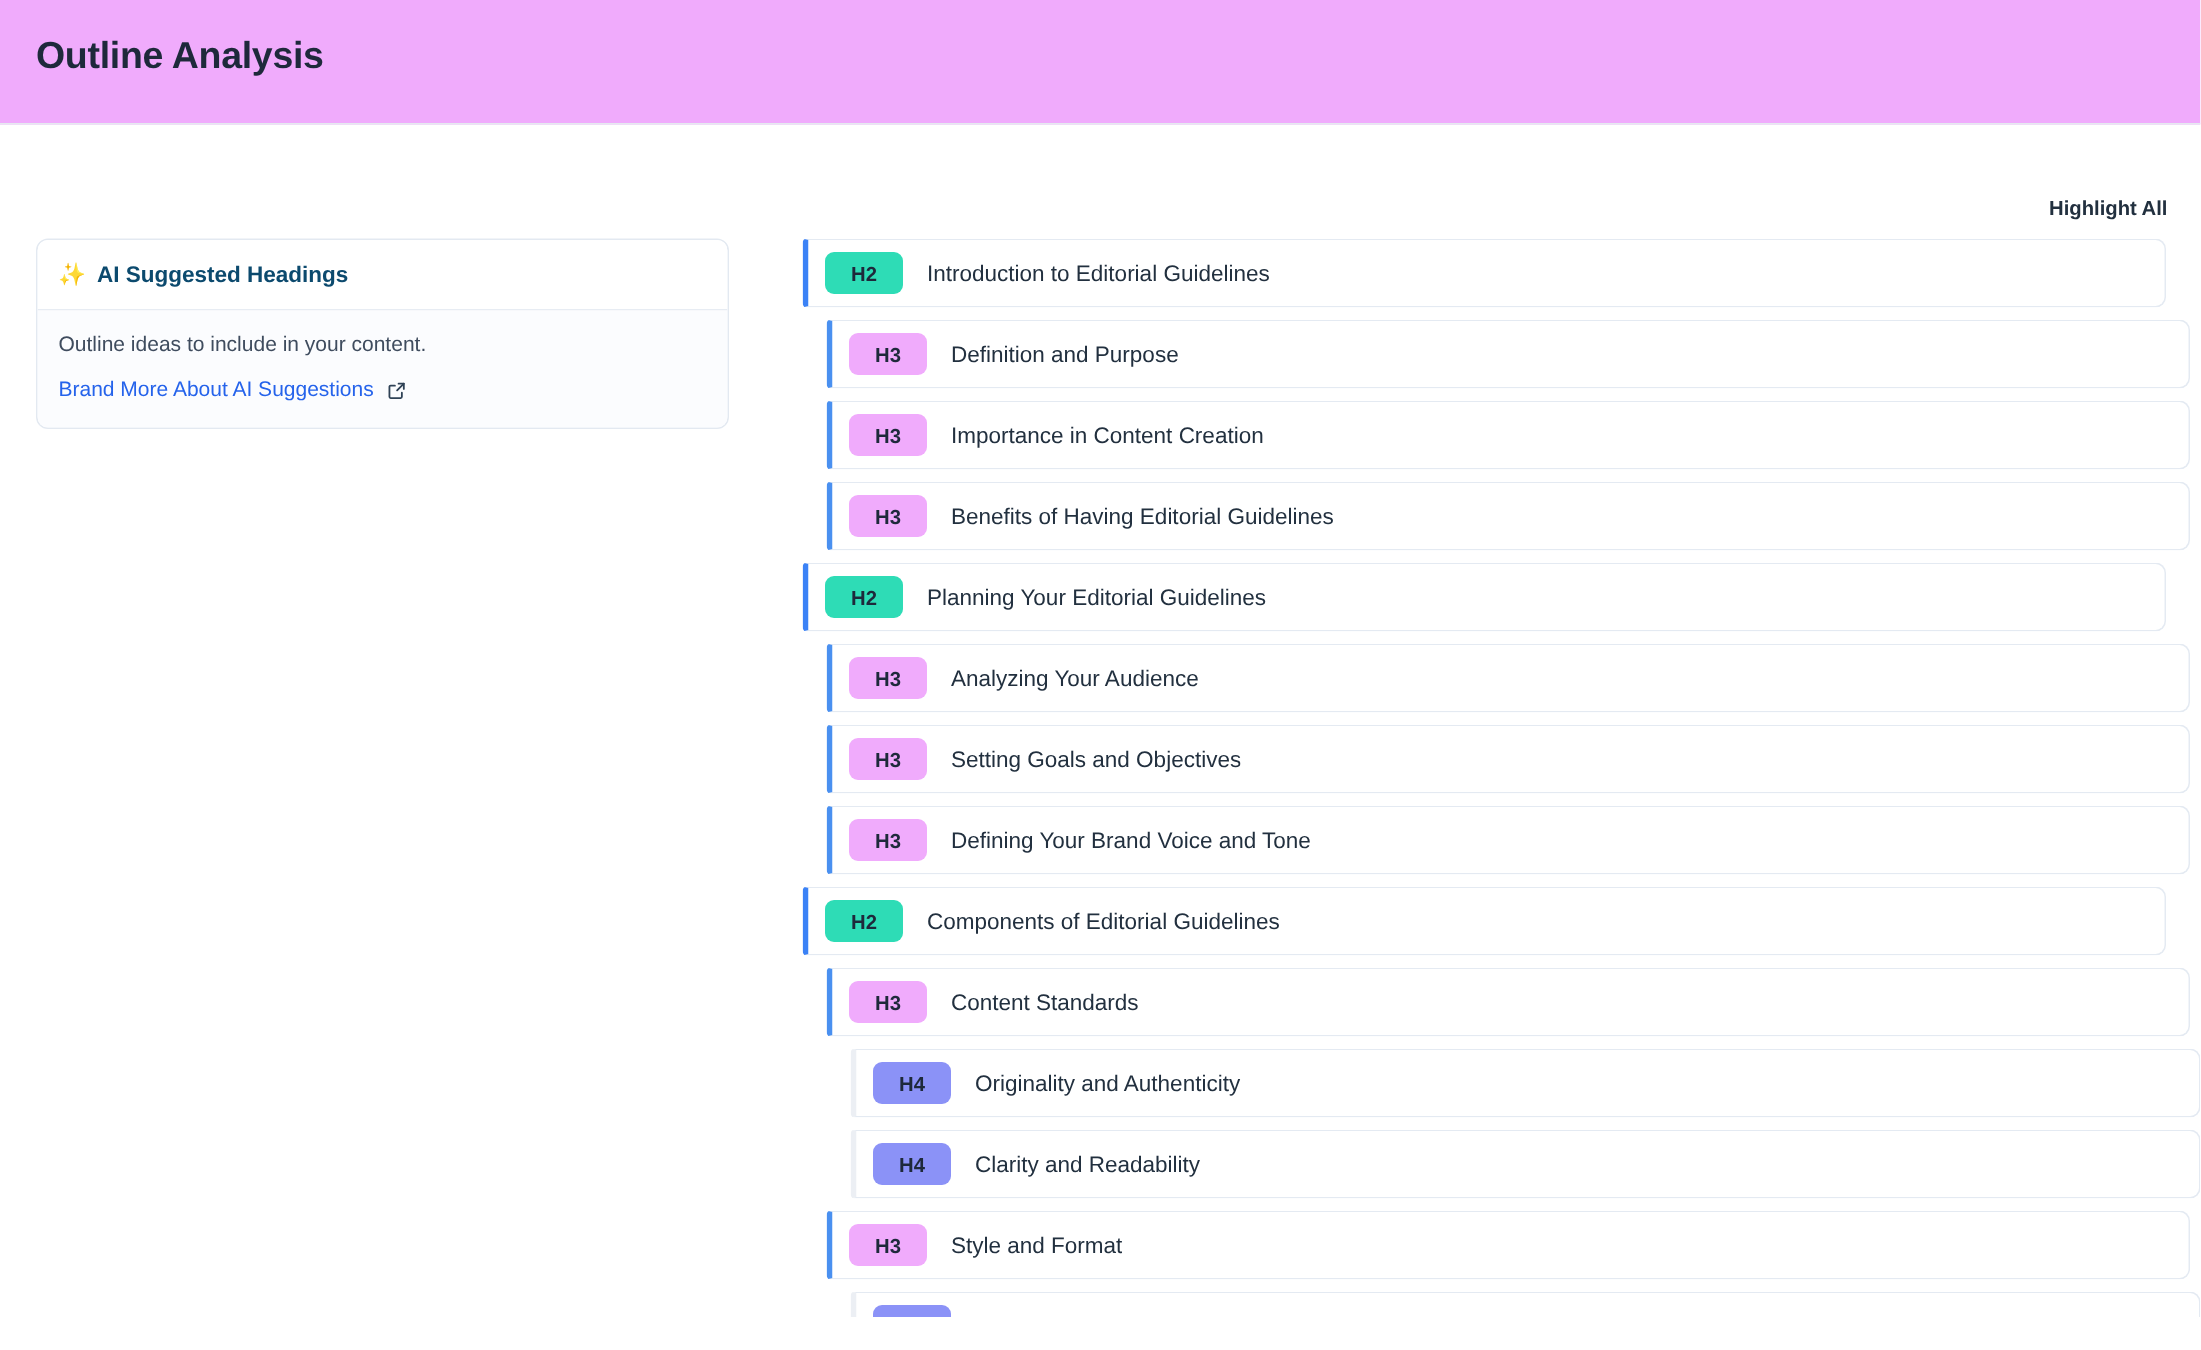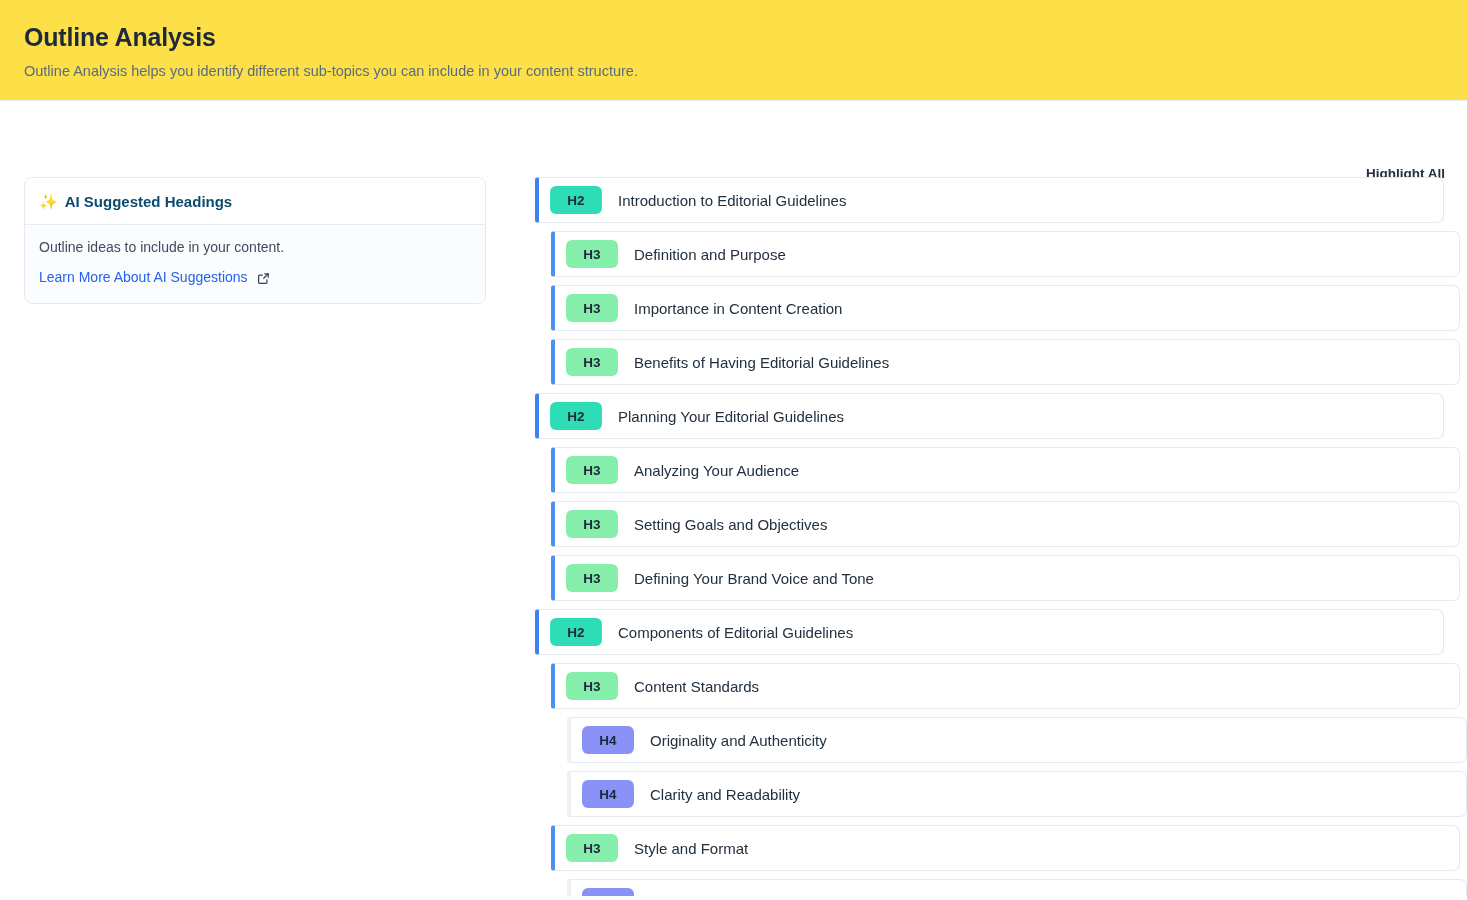--- a/index.html
+++ b/index.html
@@ -8,21 +8,21 @@
     width: 1467px; height: 900px;
     background: #ffffff;
     font-family: "Liberation Sans", sans-serif;
     overflow: hidden;
   }
 
   
   .page-header {
     padding: 22px 24px 20px 24px;
     border-bottom: 1px solid #e5eaf0;
-    background: #fde047;
+    background: #f0abfc;
   }
   .page-title {
     margin: 0 0 10px 0;
     font-size: 25px;
     line-height: 30px;
     font-weight: bold;
     color: #1e293b;
     letter-spacing: -0.2px;
   }
   .page-subtitle {
@@ -36,21 +36,21 @@
   
   .page-body {
     position: relative;
     width: 1467px;
     height: 795px;
   }
 
   
   .highlight-all {
     position: absolute;
-    top: 65px;
+    top: 48px;
     right: 22px;
     font-size: 13.5px;
     font-weight: bold;
     color: #22303f;
     line-height: 16px;
     cursor: pointer;
     user-select: none;
   }
 
   
@@ -154,54 +154,53 @@
     border-radius: 6px;
     display: flex;
     align-items: center;
     justify-content: center;
     font-size: 13.5px;
     font-weight: bold;
     color: #1e293b;
     letter-spacing: 0.1px;
   }
   .tag-h2 { background: #2edcb6; }
-  .tag-h3 { background: #86efac; }
+  .tag-h3 { background: #f0abfc; }
   .tag-h4 { background: #8b92f7; }
 
   .outline-text {
     margin-left: 16px;
     font-size: 15px;
     line-height: 19px;
     color: #22303f;
     white-space: nowrap;
     overflow: hidden;
     text-overflow: ellipsis;
   }
 </style>
 </head>
 <body>
 
 <div class="page-header">
   <h1 class="page-title">Outline Analysis</h1>
-  <p class="page-subtitle">Outline Analysis helps you identify different sub-topics you can include in your content structure.</p>
 </div>
 
 <div class="page-body">
 
   <div class="highlight-all">Highlight All</div>
 
   <div class="ai-card">
     <div class="ai-card-header">
       <span class="sparkle-icon">✨</span>
       <span class="ai-card-title">AI Suggested Headings</span>
     </div>
     <div class="ai-card-body">
       <p>Outline ideas to include in your content.</p>
       <a class="ai-card-link">
-        <span>Learn More About AI Suggestions</span>
+        <span>Brand More About AI Suggestions</span>
         <span class="ext-link-icon">
           <svg width="13" height="13" viewBox="0 0 16 16" fill="none" stroke="#2f4256" stroke-width="1.5" stroke-linecap="round" stroke-linejoin="round">
             <path d="M9.5 2.2h4.3v4.3"></path>
             <path d="M13.8 2.2 8.3 7.7"></path>
             <path d="M12.2 9.6v3.4a1 1 0 0 1-1 1H3a1 1 0 0 1-1-1V4.8a1 1 0 0 1 1-1h3.5"></path>
           </svg>
         </span>
       </a>
     </div>
   </div>

